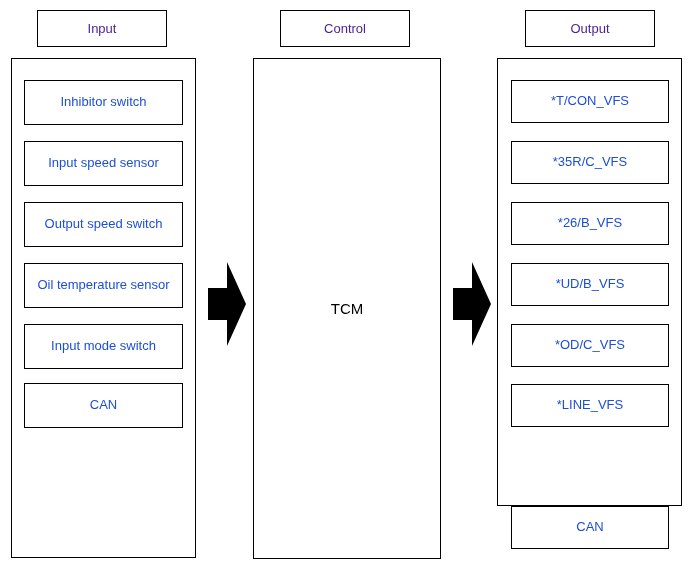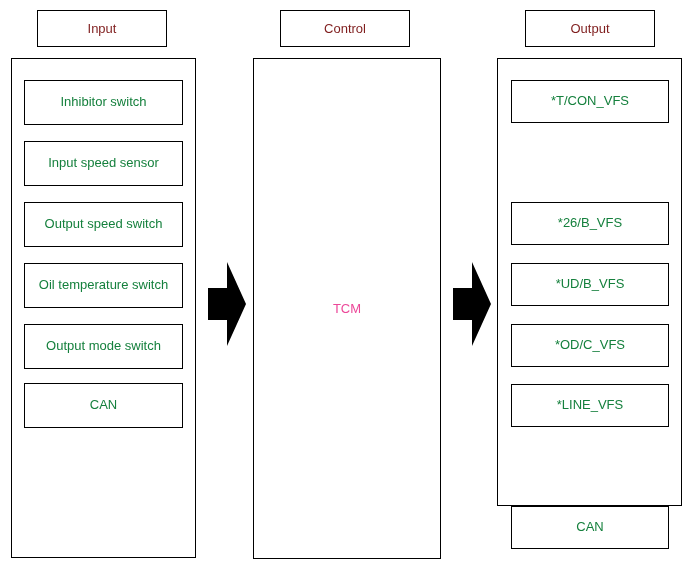--- a/index.html
+++ b/index.html
@@ -26,21 +26,21 @@
   .header-box {
     position: absolute;
     box-sizing: border-box;
     border: 1px solid #000000;
     background: #ffffff;
     display: flex;
     align-items: center;
     justify-content: center;
     font-size: 13px;
     line-height: 1;
-    color: #7f1d1d;
+    color: #4c1d95;
   }
   .header-box.hb-input  { left: 37px;  top: 10px; width: 130px; height: 37px; }
   .header-box.hb-ctrl   { left: 280px; top: 10px; width: 130px; height: 37px; }
   .header-box.hb-output { left: 525px; top: 10px; width: 130px; height: 37px; align-items: center; }
 
   
   .column {
     position: absolute;
     box-sizing: border-box;
     border: 1px solid #000000;
@@ -61,21 +61,21 @@
     position: absolute;
     box-sizing: border-box;
     border: 1px solid #000000;
     background: #ffffff;
     display: flex;
     align-items: center;
     justify-content: center;
     font-size: 13px;
     line-height: 1.15;
     text-align: center;
-    color: #15803d;
+    color: #1d4ed8;
   }
 
   
   .col-input .item-box {
     left: 12px;
     width: 159px;
     height: 45px;
   }
   
   .col-output .item-box {
@@ -87,22 +87,22 @@
   
   .ctrl-label {
     position: absolute;
     left: 0;
     top: 0;
     width: 100%;
     height: 100%;
     display: flex;
     align-items: center;
     justify-content: center;
-    font-size: 13px;
-    color: #ec4899;
+    font-size: 15px;
+    color: #000000;
   }
 
   
   .block-arrow {
     position: absolute;
     width: 38px;
     height: 84px;
   }
   .block-arrow.arrow-1 { left: 208px; top: 262px; }
   .block-arrow.arrow-2 { left: 453px; top: 262px; }
@@ -128,43 +128,46 @@
       <div class="item-box" style="top:21px">
         <span>Inhibitor switch</span>
       </div>
       <div class="item-box" style="top:82px">
         <span>Input speed sensor</span>
       </div>
       <div class="item-box" style="top:143px">
         <span>Output speed switch</span>
       </div>
       <div class="item-box" style="top:204px">
-        <span>Oil temperature switch</span>
+        <span>Oil temperature sensor</span>
       </div>
       <div class="item-box" style="top:265px">
-        <span>Output mode switch</span>
+        <span>Input mode switch</span>
       </div>
       <div class="item-box" style="top:324px">
         <span>CAN</span>
       </div>
     </div>
   </div>
 
   <div class="column col-ctrl">
     <div class="col-inner">
       <div class="ctrl-label">
         <span>TCM</span>
       </div>
     </div>
   </div>
 
   <div class="column col-output">
     <div class="col-inner">
       <div class="item-box" style="top:21px">
         <span>*T/CON_VFS</span>
+      </div>
+      <div class="item-box" style="top:82px">
+        <span>*35R/C_VFS</span>
       </div>
       <div class="item-box" style="top:143px">
         <span>*26/B_VFS</span>
       </div>
       <div class="item-box" style="top:265px">
         <span>*OD/C_VFS</span>
       </div>
       <div class="item-box" style="top:204px">
         <span>*UD/B_VFS</span>
       </div>

